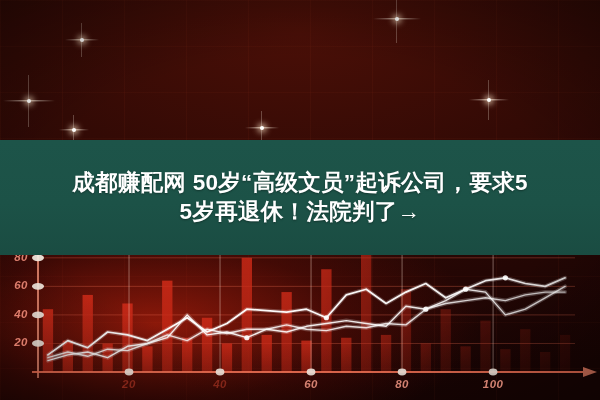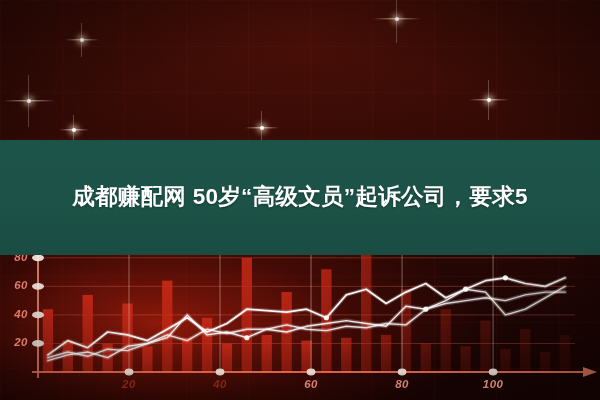--- a/index.html
+++ b/index.html
@@ -245,15 +245,16 @@
       <div class="tick-label y-label on-green" style="left: 0px; width: 28px; top: 222.273px;">100</div>
       <div class="tick-label x-label dim" style="left: 117.017px; width: 24px; text-align: center; top: 378px;">20</div>
       <div class="tick-label x-label dim" style="left: 208.034px; width: 24px; text-align: center; top: 378px;">40</div>
       <div class="tick-label x-label" style="left: 299.051px; width: 24px; text-align: center; top: 378px;">60</div>
       <div class="tick-label x-label" style="left: 390.068px; width: 24px; text-align: center; top: 378px;">80</div>
       <div class="tick-label x-label" style="left: 481.085px; width: 24px; text-align: center; top: 378px;">100</div>
     </div>
 
   <div class="banner">
     <div class="banner-line">成都赚配网 50岁“高级文员”起诉公司，要求5</div>
+    <div class="banner-line">5岁再退休！法院判了→</div>
   </div>
 
 </div>
 
 </body></html>

